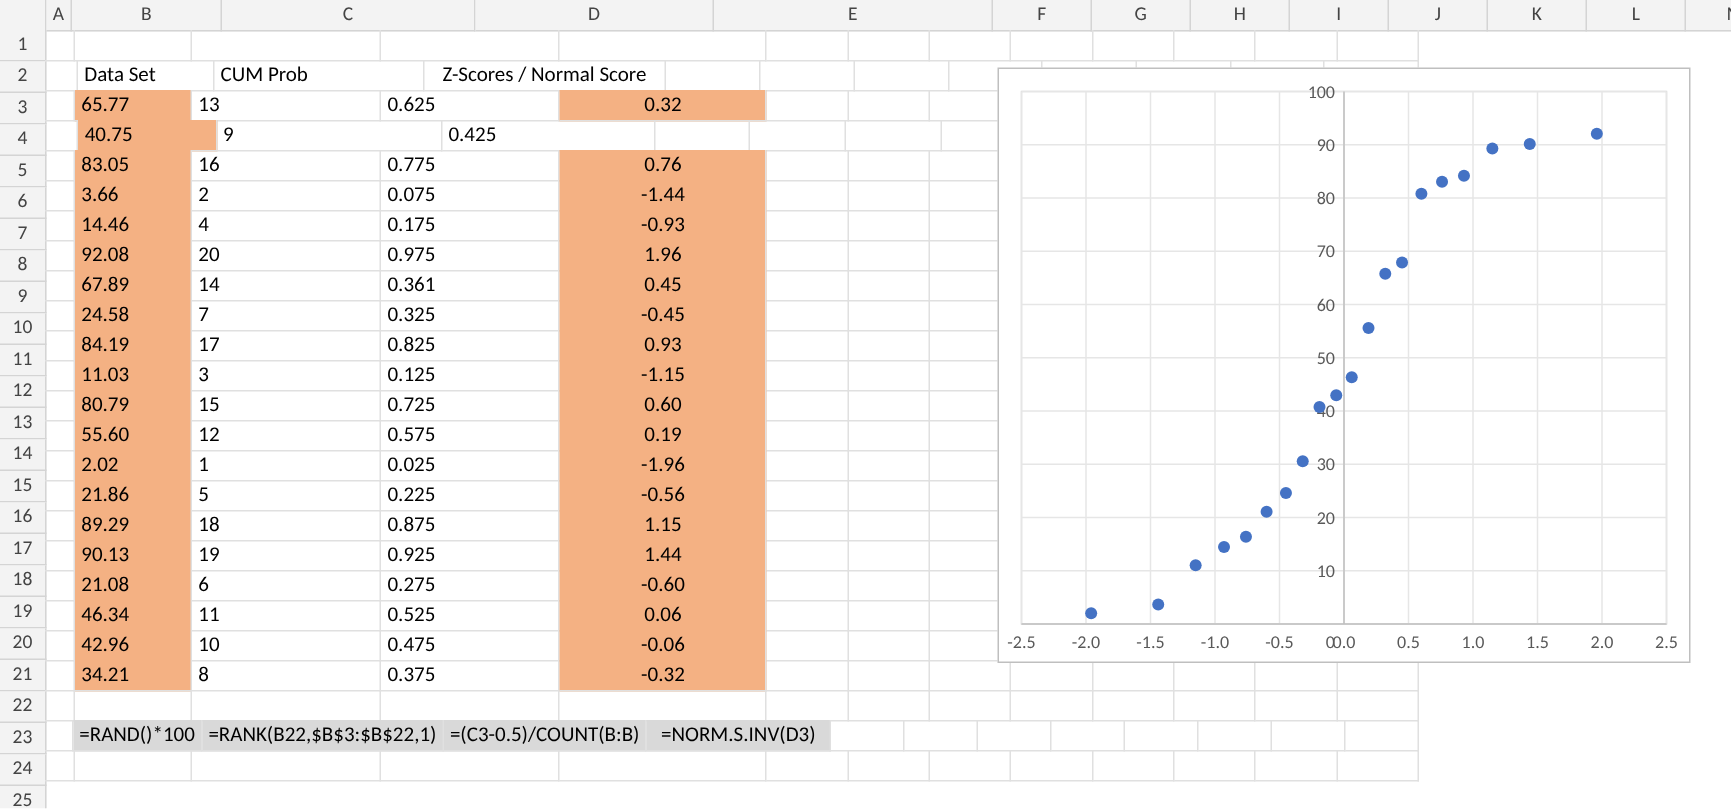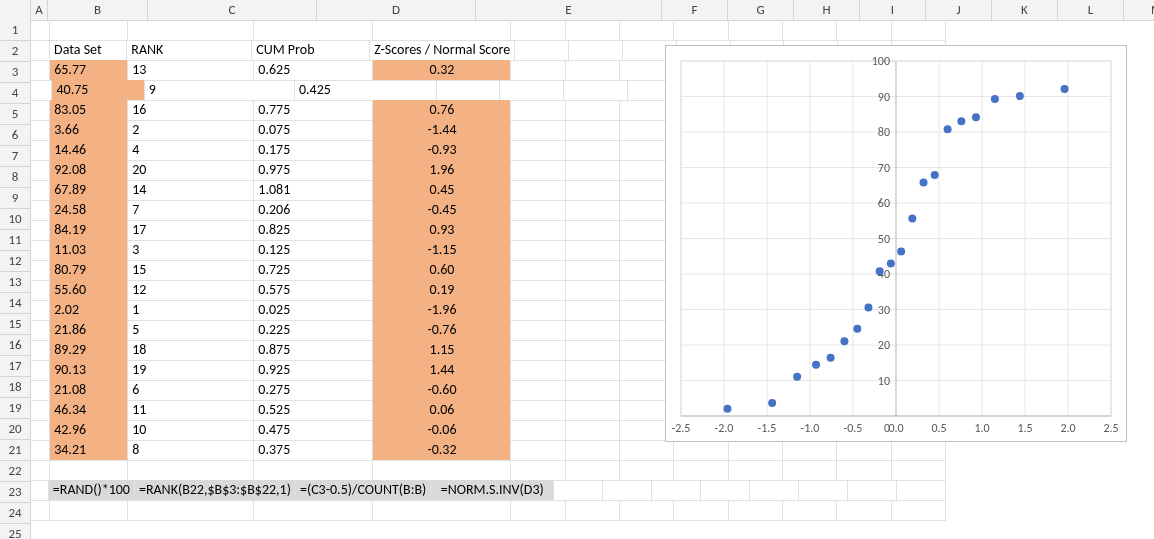--- a/index.html
+++ b/index.html
@@ -170,21 +170,20 @@
         <div class="cell cH"></div>
         <div class="cell cI"></div>
         <div class="cell cJ"></div>
         <div class="cell cK"></div>
         <div class="cell cL"></div>
         <div class="cell cM"></div>
       </div>
       <div class="row">
         <div class="cell cA"></div>
         <div class="cell cB">Data Set</div>
-        <div class="cell cC">RANK</div>
         <div class="cell cD">CUM Prob</div>
         <div class="cell cE">Z-Scores / Normal Score</div>
         <div class="cell cF"></div>
         <div class="cell cG"></div>
         <div class="cell cH"></div>
         <div class="cell cI"></div>
         <div class="cell cJ"></div>
         <div class="cell cK"></div>
         <div class="cell cL"></div>
         <div class="cell cM"></div>
@@ -275,36 +274,36 @@
         <div class="cell cI"></div>
         <div class="cell cJ"></div>
         <div class="cell cK"></div>
         <div class="cell cL"></div>
         <div class="cell cM"></div>
       </div>
       <div class="row">
         <div class="cell cA"></div>
         <div class="cell cB hl-orange">67.89</div>
         <div class="cell cC">14</div>
-        <div class="cell cD">1.081</div>
+        <div class="cell cD">0.361</div>
         <div class="cell cE hl-orange">0.45</div>
         <div class="cell cF"></div>
         <div class="cell cG"></div>
         <div class="cell cH"></div>
         <div class="cell cI"></div>
         <div class="cell cJ"></div>
         <div class="cell cK"></div>
         <div class="cell cL"></div>
         <div class="cell cM"></div>
       </div>
       <div class="row">
         <div class="cell cA"></div>
         <div class="cell cB hl-orange">24.58</div>
         <div class="cell cC">7</div>
-        <div class="cell cD">0.206</div>
+        <div class="cell cD">0.325</div>
         <div class="cell cE hl-orange">-0.45</div>
         <div class="cell cF"></div>
         <div class="cell cG"></div>
         <div class="cell cH"></div>
         <div class="cell cI"></div>
         <div class="cell cJ"></div>
         <div class="cell cK"></div>
         <div class="cell cL"></div>
         <div class="cell cM"></div>
       </div>
@@ -381,21 +380,21 @@
         <div class="cell cJ"></div>
         <div class="cell cK"></div>
         <div class="cell cL"></div>
         <div class="cell cM"></div>
       </div>
       <div class="row">
         <div class="cell cA"></div>
         <div class="cell cB hl-orange">21.86</div>
         <div class="cell cC">5</div>
         <div class="cell cD">0.225</div>
-        <div class="cell cE hl-orange">-0.76</div>
+        <div class="cell cE hl-orange">-0.56</div>
         <div class="cell cF"></div>
         <div class="cell cG"></div>
         <div class="cell cH"></div>
         <div class="cell cI"></div>
         <div class="cell cJ"></div>
         <div class="cell cK"></div>
         <div class="cell cL"></div>
         <div class="cell cM"></div>
       </div>
       <div class="row">

